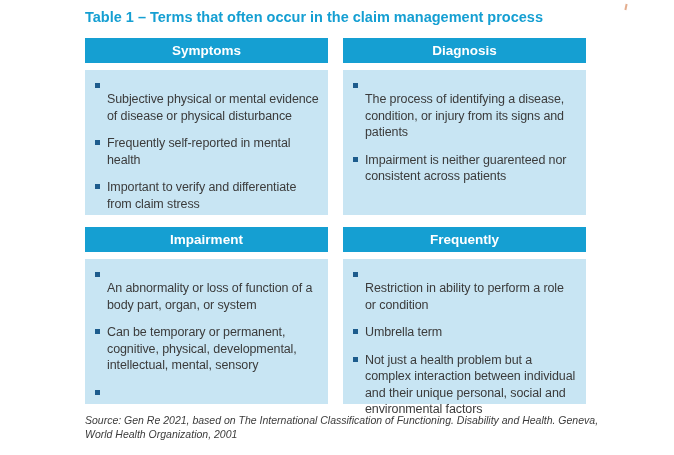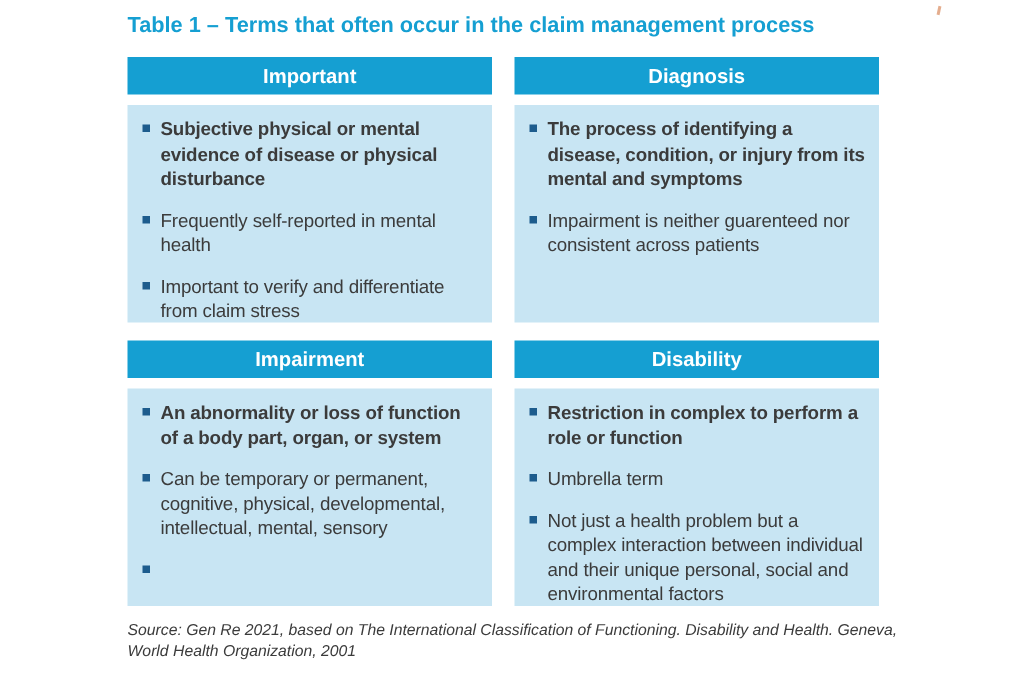--- a/index.html
+++ b/index.html
@@ -48,21 +48,21 @@
     background: #1D5C8D;
     margin: 5px 7px 0 0;
     flex: none;
   }
   .bullet-text {
     font-size: 12.5px;
     line-height: 16.5px;
     color: #3B3B3B;
     letter-spacing: -0.1px;
   }
-  .bullet-text.bold { font-weight: bold; }
+  .bullet-text.bold { font-weight: normal; margin-top: 13px; }
   .source {
     margin-top: 10px;
     font-style: italic;
     font-size: 10.5px;
     line-height: 13.5px;
     color: #3B3B3B;
     white-space: nowrap;
   }
   .stray-mark {
     position: absolute;
@@ -78,21 +78,21 @@
 
 <div class="stray-mark"></div>
 
 <div class="content">
 
   <div class="page-title">Table 1 – Terms that often occur in the claim management process</div>
 
   <div class="grid">
 
     <div class="cell">
-      <div class="cell-header">Important</div>
+      <div class="cell-header">Symptoms</div>
       <div class="cell-body">
         <div class="bullet">
           <span class="bullet-square"></span>
           <span class="bullet-text bold">Subjective physical or mental evidence of disease or physical disturbance</span>
         </div>
         <div class="bullet">
           <span class="bullet-square"></span>
           <span class="bullet-text">Frequently self-reported in mental health</span>
         </div>
         <div class="bullet">
@@ -100,21 +100,21 @@
           <span class="bullet-text">Important to verify and differentiate from claim stress</span>
         </div>
       </div>
     </div>
 
     <div class="cell">
       <div class="cell-header">Diagnosis</div>
       <div class="cell-body">
         <div class="bullet">
           <span class="bullet-square"></span>
-          <span class="bullet-text bold">The process of identifying a disease, condition, or injury from its mental and symptoms</span>
+          <span class="bullet-text bold">The process of identifying a disease, condition, or injury from its signs and patients</span>
         </div>
         <div class="bullet">
           <span class="bullet-square"></span>
           <span class="bullet-text">Impairment is neither guarenteed nor consistent across patients</span>
         </div>
       </div>
     </div>
 
     <div class="cell">
       <div class="cell-header">Impairment</div>
@@ -127,25 +127,25 @@
           <span class="bullet-square"></span>
           <span class="bullet-text">Can be temporary or permanent, cognitive, physical, developmental, intellectual, mental, sensory</span>
         </div>
         <div class="bullet">
           <span class="bullet-square"></span>
         </div>
       </div>
     </div>
 
     <div class="cell">
-      <div class="cell-header">Disability</div>
+      <div class="cell-header">Frequently</div>
       <div class="cell-body">
         <div class="bullet">
           <span class="bullet-square"></span>
-          <span class="bullet-text bold">Restriction in complex to perform a role or function</span>
+          <span class="bullet-text bold">Restriction in ability to perform a role or condition</span>
         </div>
         <div class="bullet">
           <span class="bullet-square"></span>
           <span class="bullet-text">Umbrella term</span>
         </div>
         <div class="bullet">
           <span class="bullet-square"></span>
           <span class="bullet-text">Not just a health problem but a complex interaction between individual and their unique personal, social and environmental factors</span>
         </div>
       </div>

